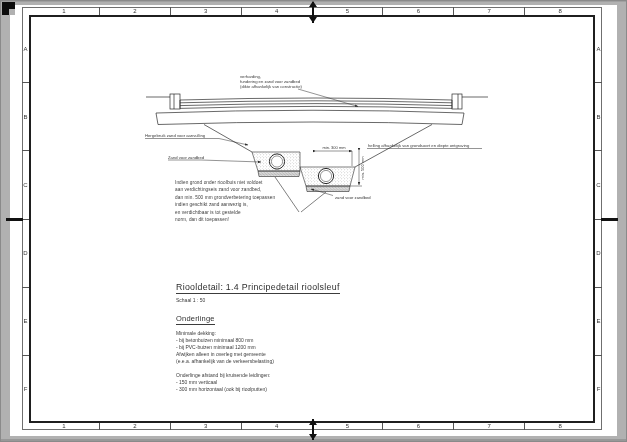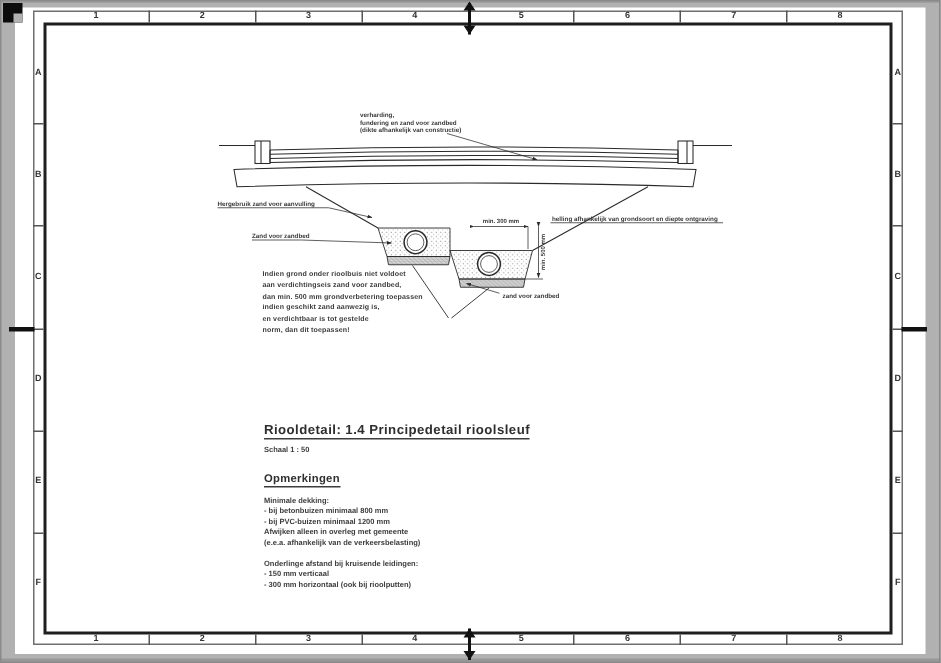--- a/index.html
+++ b/index.html
@@ -2,21 +2,20 @@
 <html><head>
 <meta charset="utf-8">
 <style>
   html,body{margin:0;padding:0;background:#888;}
   #stage{
     position:relative;width:627px;height:442px;overflow:hidden;
     background:#b1b1b1;
     box-shadow:inset 0 0 0 1px #8a8a8a, inset 0 -3px 0 #989898, inset 0 2px 0 #a0a0a0;
     font-family:"Liberation Sans", sans-serif;
     color:#353535;
-    font-weight:bold;
   }
   
   .sheet{position:absolute;left:10px;top:5px;width:607px;height:431px;background:#fff;}
   
   .outer-line{position:absolute;left:22px;top:7px;width:580px;height:423px;border:1px solid #6f6f6f;box-sizing:border-box;}
   
   .frame-line{position:absolute;left:29px;top:15px;width:566px;height:408px;border:2px solid #1f1f1f;box-sizing:border-box;}
   
   .band-top,.band-bottom{position:absolute;left:29px;width:566px;display:flex;}
   .band-top{top:7px;height:8px;}
@@ -192,21 +191,21 @@
     <div>aan verdichtingseis zand voor zandbed,</div>
     <div>dan min. 500 mm grondverbetering toepassen</div>
     <div>indien geschikt zand aanwezig is,</div>
     <div>en verdichtbaar is tot gestelde</div>
     <div>norm, dan dit toepassen!</div>
   </div>
 
   <div class="titleblock">
     <div><span class="tb-title">Riooldetail: 1.4 Principedetail rioolsleuf</span></div>
     <div class="tb-scale">Schaal 1 : 50</div>
-    <div><span class="tb-heading">Opmerkingen</span></div>
+    <div><span class="tb-heading">Onderlinge</span></div>
     <div class="tb-notes">
       <div>Minimale dekking:</div>
       <div>- bij betonbuizen minimaal 800 mm</div>
       <div>- bij PVC-buizen minimaal 1200 mm</div>
       <div>Afwijken alleen in overleg met gemeente</div>
       <div>(e.e.a. afhankelijk van de verkeersbelasting)</div>
     </div>
     <div class="tb-notes2">
       <div>Onderlinge afstand bij kruisende leidingen:</div>
       <div>- 150 mm verticaal</div>

